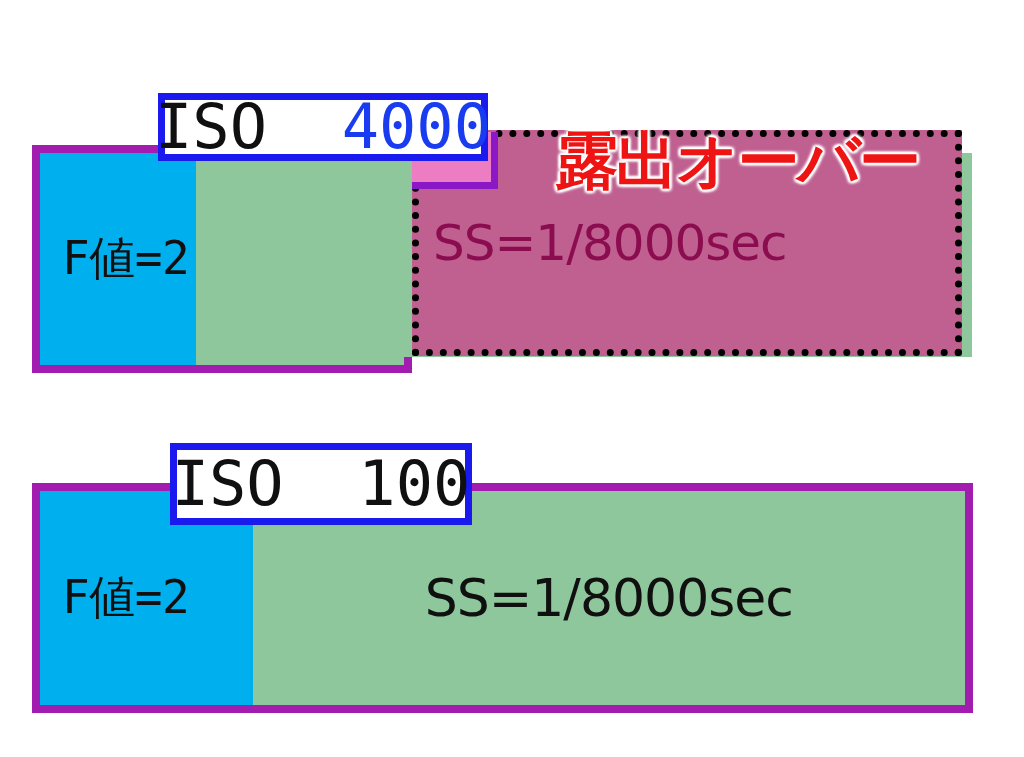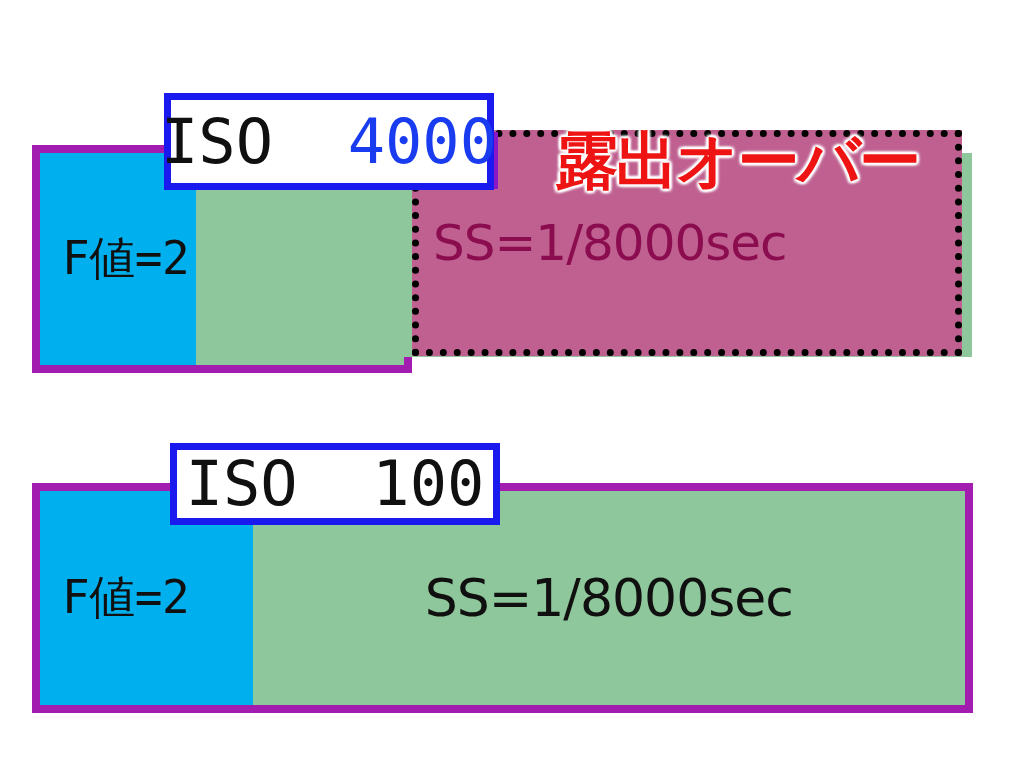--- a/index.html
+++ b/index.html
@@ -170,30 +170,30 @@
     font-family: "DejaVu Sans Mono", "Liberation Mono", monospace;
     font-size: 62px;
     white-space: nowrap;
     line-height: 1;
   }
   .iso-prefix { color: #101010; }
   .iso-value-blue { color: #1a3cf0; }
   .iso-value-black { color: #101010; }
 
   #iso-box-high {
-    left: 164px;
+    left: 158px;
     top: 93px;
     width: 330px;
-    height: 97px;
+    height: 68px;
     z-index: 5;
   }
   #iso-box-low {
     left: 170px;
     top: 443px;
-    width: 330px;
+    width: 302px;
     height: 82px;
     z-index: 5;
   }
 </style>
 </head>
 <body>
 
 <div class="stage">
 
   <div class="bar" id="bar-high">

